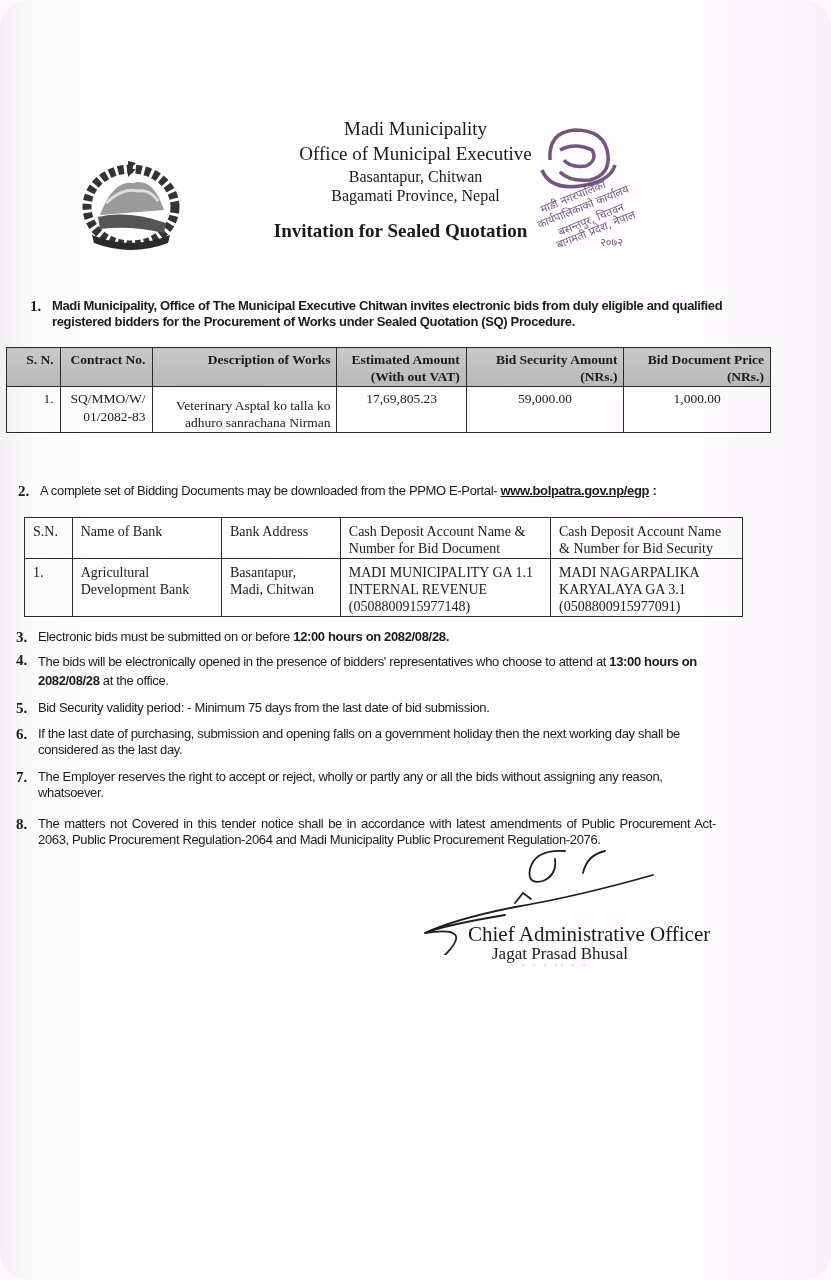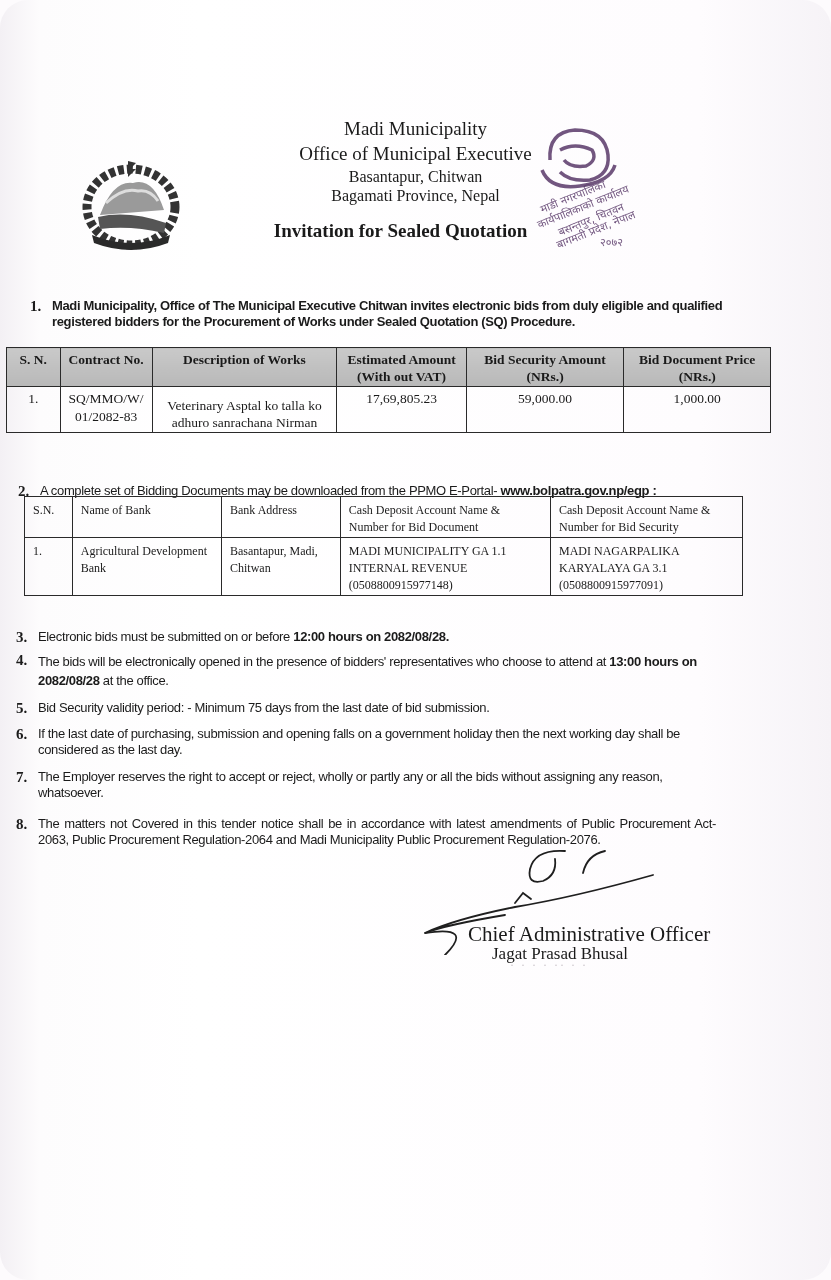--- a/index.html
+++ b/index.html
@@ -27,25 +27,25 @@
   .emblem { position: absolute; left: 78px; top: 155px; width: 106px; height: 100px; }
   .stamp { position: absolute; left: 520px; top: 120px; width: 125px; height: 130px; }
 
   .para { position: absolute; font-family: "Liberation Sans", "DejaVu Sans", sans-serif; font-size: 13px; line-height: 16px; color: #1b1b1b; }
   .para .num { position: absolute; left: 0; top: 0; font-weight: bold; font-family: "Liberation Serif", serif; font-size: 15px; }
   .para .txt { display: block; padding-left: 22px; letter-spacing: -0.35px; }
   .bold { font-weight: bold; }
 
   table { border-collapse: collapse; position: absolute; font-family: "Liberation Serif", "DejaVu Serif", serif; }
   .t1 { left: 6px; top: 347px; width: 765px; font-size: 13.5px; }
-  .t1 th, .t1 td { border: 1.5px solid #2a2a2a; vertical-align: top; padding: 3px 6px 1px 6px; text-align: center; line-height: 17px; }
+  .t1 th, .t1 td { border: 1.5px solid #2a2a2a; vertical-align: top; padding: 3px 6px 1px 6px; text-align: right; line-height: 17px; }
   .t1 th { background: linear-gradient(180deg, #c9c9c9, #b8b8b8); font-weight: bold; }
   .t1 td.num { text-align: center; }
 
-  .t2 { left: 24px; top: 496px; width: 719px; font-size: 12px; }
+  .t2 { left: 24px; top: 517px; width: 719px; font-size: 14px; }
   .t2 td { border: 1.4px solid #2a2a2a; vertical-align: top; padding: 5px 8px 1px 8px; line-height: 17px; }
 
   .url { text-decoration: underline; font-weight: bold; }
   .uline { text-decoration: underline; font-weight: bold; }
 
   .sig-name { position: absolute; left: 492px; top: 900px; font-size: 17px; font-family: Liberation Serif, serif; margin-top: 44px; }
   .sig-title { position: absolute; left: 468px; top: 922px; font-size: 21px; font-family: "Liberation Serif", serif; }
   .signature { position: absolute; left: 415px; top: 845px; width: 250px; height: 110px; }
   .faint-stamp { position: absolute; left: 510px; top: 958px; font-size: 12px; color: #c9c4c8; letter-spacing: 2px; }
 </style>

